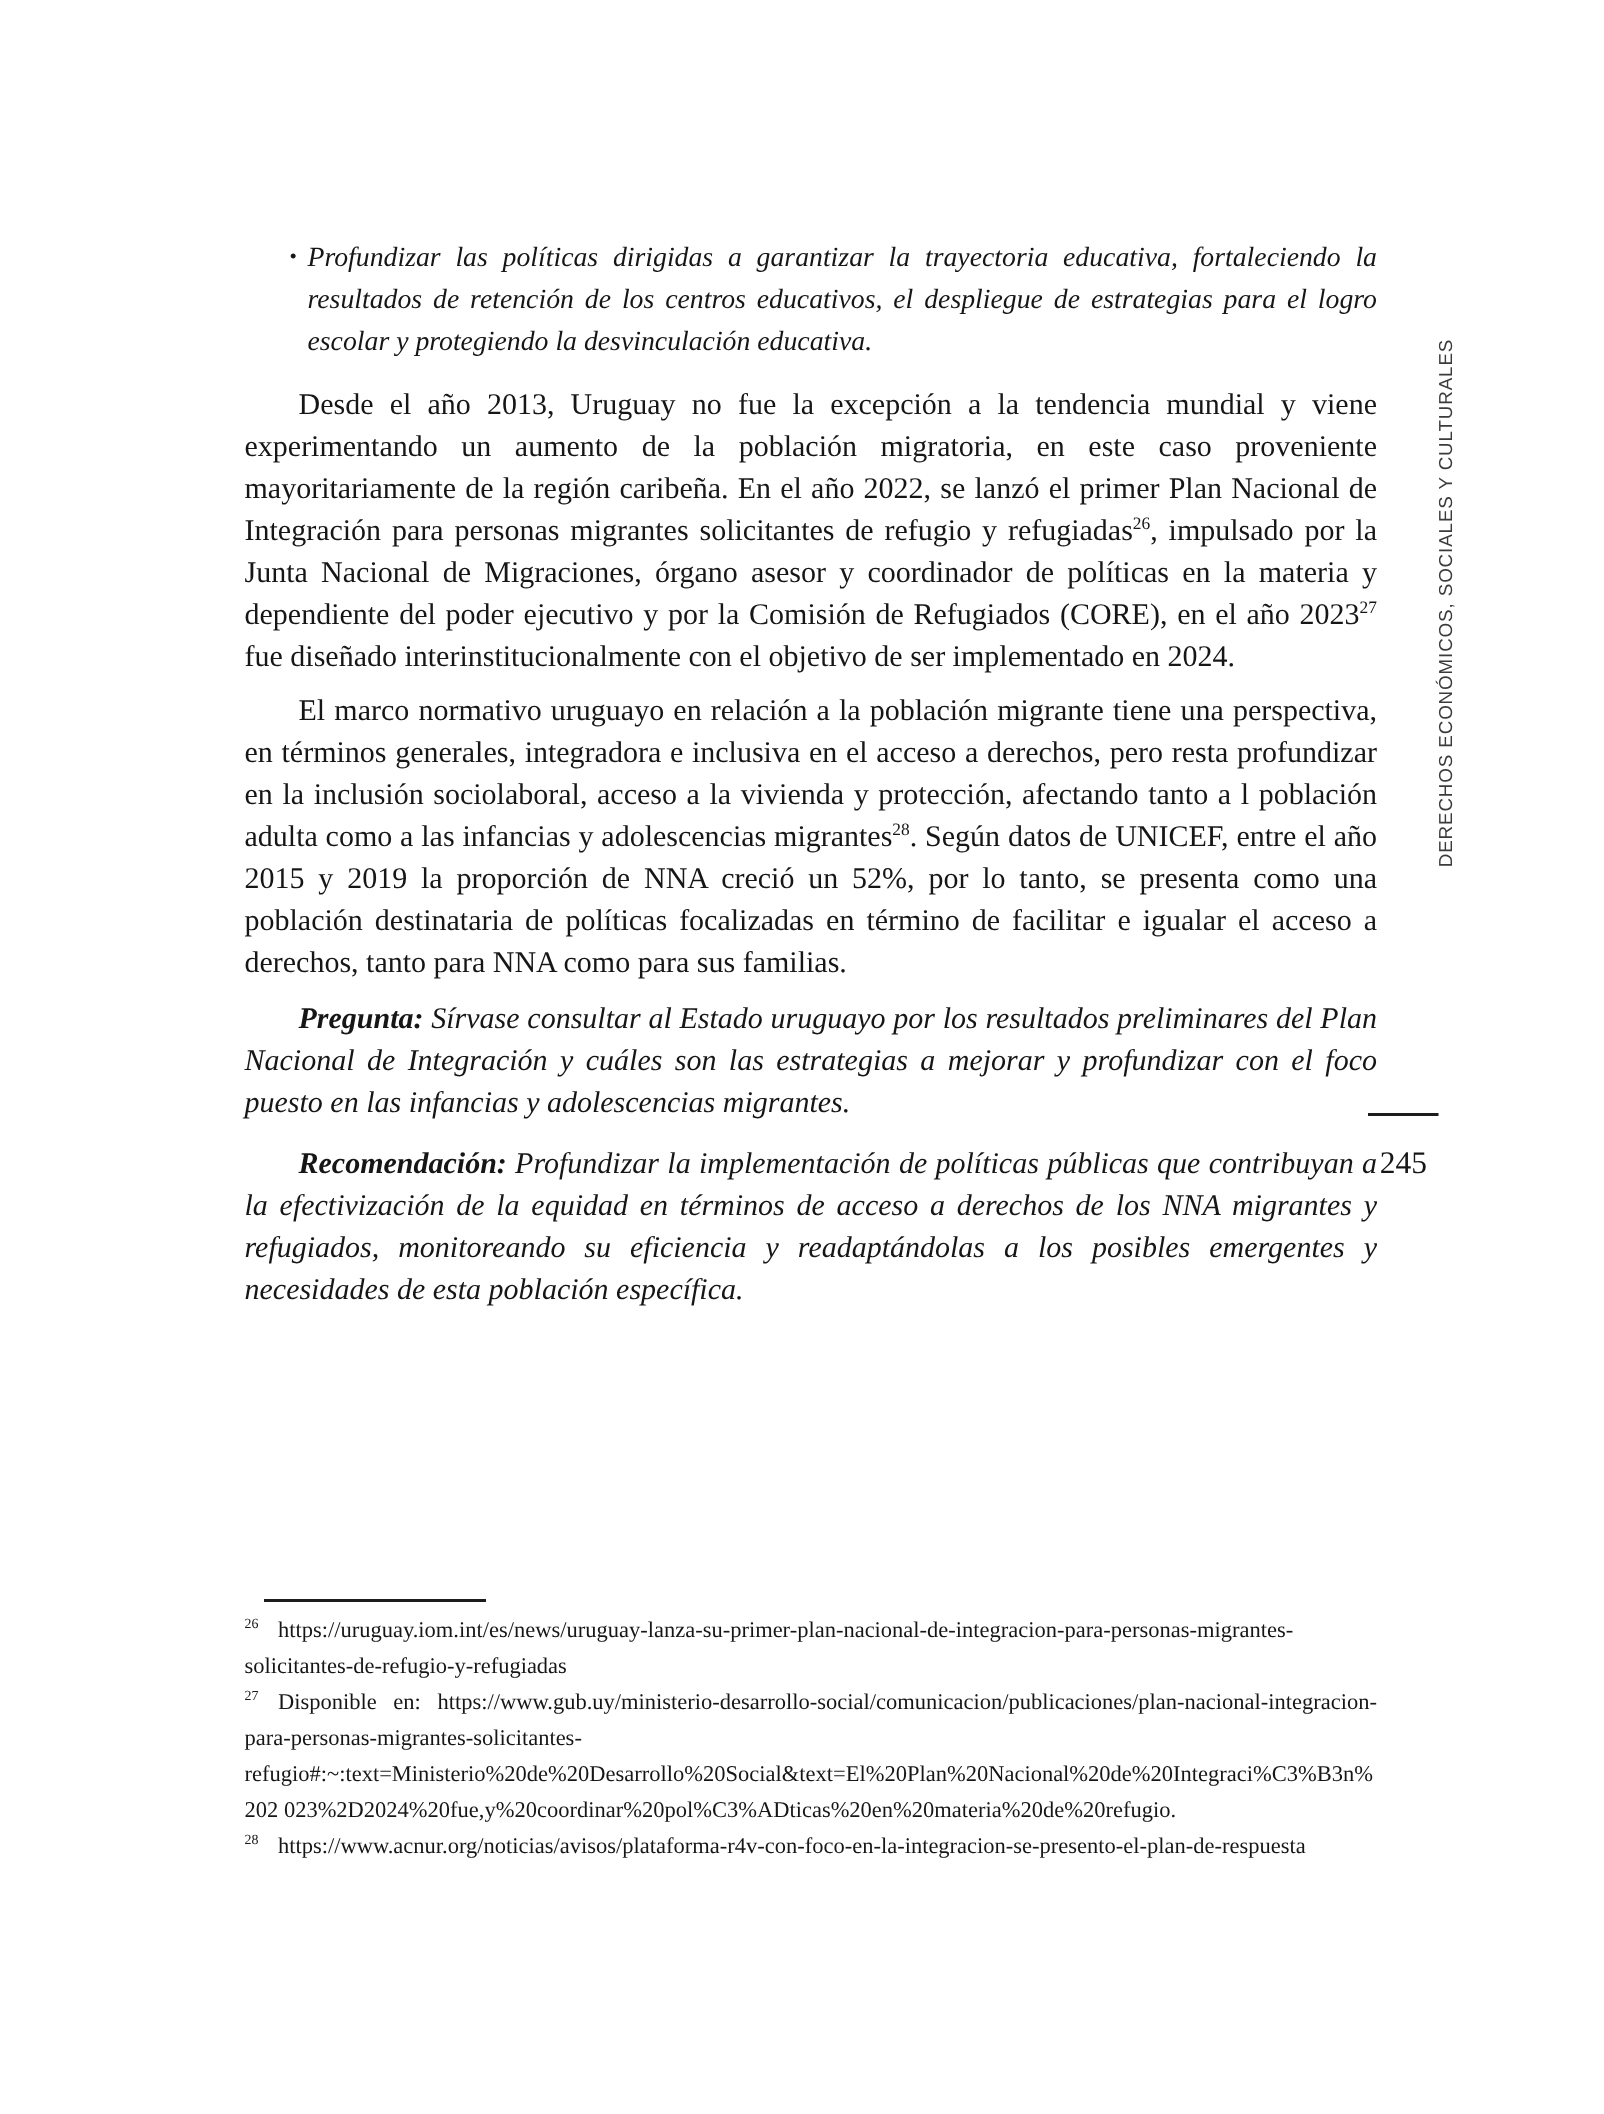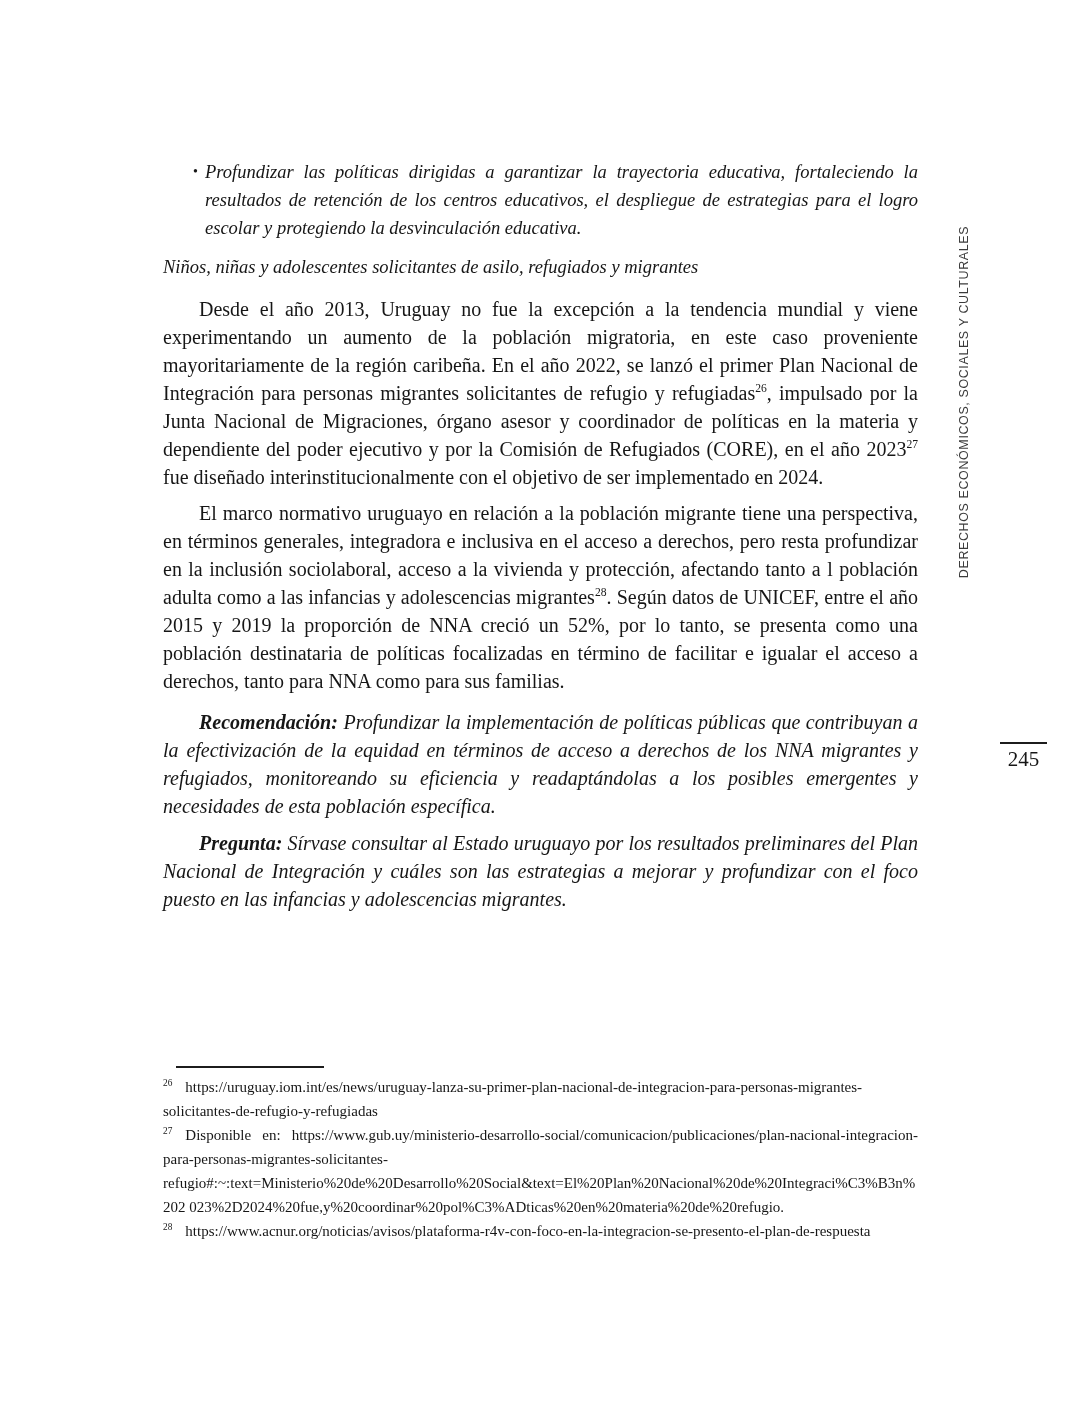--- a/index.html
+++ b/index.html
@@ -98,57 +98,56 @@
     top: 402px;
     transform: translate(-50%, -50%) rotate(-90deg);
     white-space: nowrap;
     font-family: "Liberation Sans", sans-serif;
     font-size: 12.5px;
     letter-spacing: 0.6px;
     color: #3b3b3b;
   }
   .page-number-block {
     position: absolute;
-    left: 1000px;
+    left: 912px;
     top: 742px;
     width: 47px;
     border-top: 2px solid #1c1c1c;
-    padding-top: 3px;
+    padding-top: 19px;
     text-align: center;
   }
   .page-number-block .num {
     font-size: 21px;
     color: #161616;
   }
 </style>
 </head>
 <body>
 
 <div class="page">
 
   <main class="content">
 
     <div class="bullet-item">
       <span class="bullet-marker">•</span>
       <p class="bullet-text">Profundizar las políticas dirigidas a garantizar la trayectoria educativa, fortaleciendo la resultados de retención de los centros educativos, el despliegue de estrategias para el logro escolar y protegiendo la desvinculación educativa.</p>
     </div>
 
 
-    <p class="subsection-heading">Niños, niñas y adolescentes solicitantes de asilo, refugiados y migrantes</p>
 
     <p class="body-para"><span>Desde el año 2013, Uruguay no fue la excepción a la tendencia mundial y viene experimentando un aumento de la población migratoria, en este caso proveniente mayoritariamente de la región caribeña. En el año 2022, se lanzó el primer Plan Nacional de Integración para personas migrantes solicitantes de refugio y refugiadas</span><sup>26</sup><span>, impulsado por la Junta Nacional de Migraciones, órgano asesor y coordinador de políticas en la materia y dependiente del poder ejecutivo y por la Comisión de Refugiados (CORE), en el año 2023</span><sup>27</sup><span> fue diseñado interinstitucionalmente con el objetivo de ser implementado en 2024.</span></p>
 
     <p class="body-para mt-8"><span>El marco normativo uruguayo en relación a la población migrante tiene una perspectiva, en términos generales, integradora e inclusiva en el acceso a derechos, pero resta profundizar en la inclusión sociolaboral, acceso a la vivienda y protección, afectando tanto a l población adulta como a las infancias y adolescencias migrantes</span><sup>28</sup><span>. Según datos de UNICEF, entre el año 2015 y 2019 la proporción de NNA creció un 52%, por lo tanto, se presenta como una población destinataria de políticas focalizadas en término de facilitar e igualar el acceso a derechos, tanto para NNA como para sus familias.</span></p>
 
+    <p class="body-para mt-9 italic">
+      <span class="para-label">Pregunta:</span><span> Sírvase consultar al Estado uruguayo por los resultados preliminares del Plan Nacional de Integración y cuáles son las estrategias a mejorar y profundizar con el foco puesto en las infancias y adolescencias migrantes.</span>
+    </p>
+
     <p class="body-para mt-13 italic">
       <span class="para-label">Recomendación:</span><span> Profundizar la implementación de políticas públicas que contribuyan a la efectivización de la equidad en términos de acceso a derechos de los NNA migrantes y refugiados, monitoreando su eficiencia y readaptándolas a los posibles emergentes y necesidades de esta población específica.</span>
-    </p>
-
-    <p class="body-para mt-9 italic">
-      <span class="para-label">Pregunta:</span><span> Sírvase consultar al Estado uruguayo por los resultados preliminares del Plan Nacional de Integración y cuáles son las estrategias a mejorar y profundizar con el foco puesto en las infancias y adolescencias migrantes.</span>
     </p>
 
   </main>
 
   <footer class="footnotes">
     <div class="footnote-rule"></div>
 
     <p class="footnote">
       <sup>26</sup><span>https://uruguay.iom.int/es/news/uruguay-lanza-su-primer-plan-nacional-de-integracion-para-personas-migrantes- solicitantes-de-refugio-y-refugiadas</span>
     </p>

